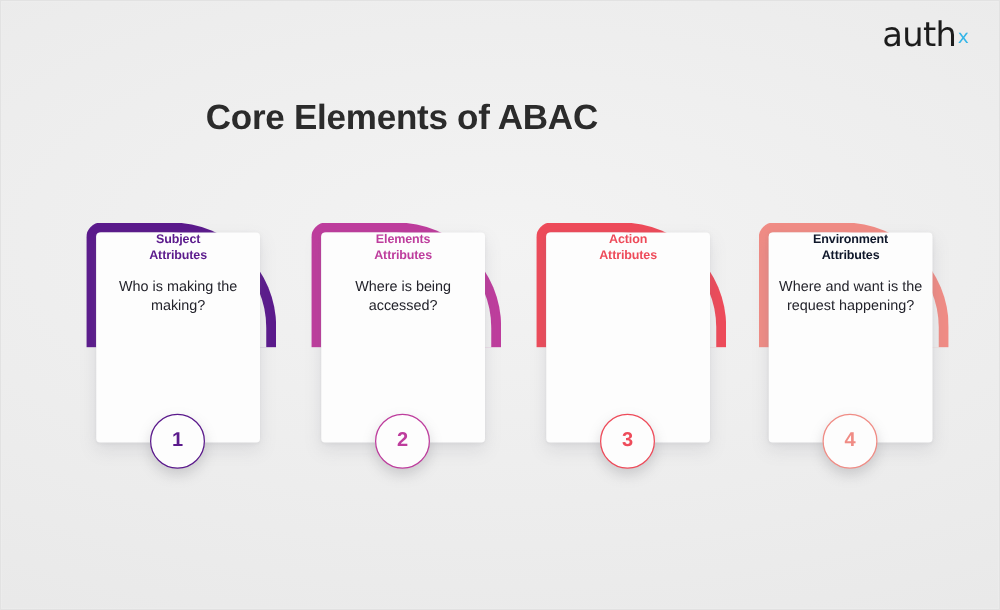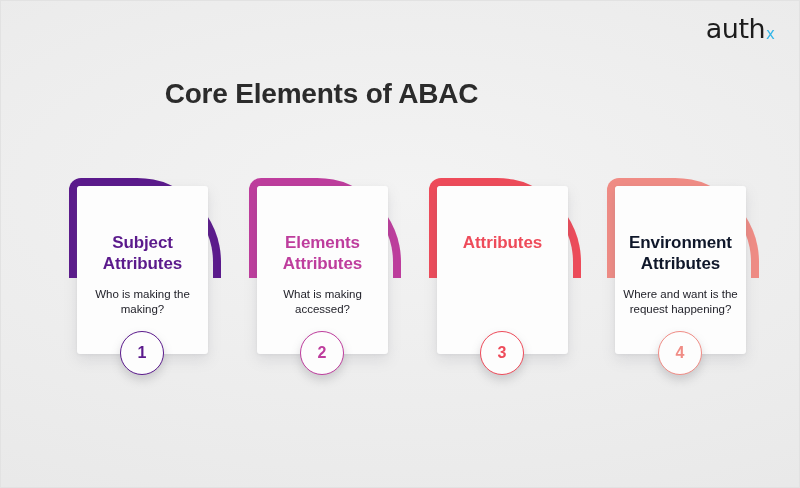--- a/index.html
+++ b/index.html
@@ -24,21 +24,21 @@
     border: 1px solid #e2e2e2;
     overflow: hidden;
   }
 
   
   #logo {
     position: absolute;
     top: 14px;
     right: 24px;
     display: flex;
-    align-items: flex-end;
+    align-items: center;
     line-height: 1;
     user-select: none;
   }
   #logo .logo-word {
     font-size: 27px;
     font-weight: 400;
     letter-spacing: -0.5px;
     color: #1c1c1c;
     font-family: "DejaVu Sans", sans-serif;
   }
@@ -111,22 +111,21 @@
     border-radius: 3px;
     box-shadow: 0 6px 14px rgba(120,120,130,0.16),
                 0 1px 3px rgba(120,120,130,0.10);
     z-index: 2;
     padding: 0 6px;
     box-sizing: border-box;
     text-align: center;
   }
 
   .card-heading {
-    margin-top: 46px;
-    font-size: 17px;
+    font-size: 10px;
     font-weight: bold;
     line-height: 1.25;
     letter-spacing: -0.1px;
   }
   .card-body {
     margin-top: 12px;
     font-size: 11.5px;
     line-height: 1.32;
     color: #23232b;
   }
@@ -177,29 +176,30 @@
       <div class="badge" style="border-color: rgb(91, 26, 140); color: rgb(91, 26, 140);">1</div>
     </div>
 
     <div class="card-wrap c1">
       <div class="arc" style="border-color: rgb(190, 61, 157);"></div>
       <div class="card">
         <div class="card-heading" style="color: rgb(190, 61, 157);">
           <div>Elements</div>
           <div>Attributes</div>
         </div>
-        <div class="card-body">What is making accessed?</div>
+        <div class="card-body">Where is being accessed?</div>
       </div>
       <div class="badge" style="border-color: rgb(190, 61, 157); color: rgb(190, 61, 157);">2</div>
     </div>
 
     <div class="card-wrap c2">
       <div class="arc" style="border-color: rgb(238, 75, 90);"></div>
       <div class="card">
         <div class="card-heading" style="color: rgb(238, 75, 90);">
+          <div>Action</div>
           <div>Attributes</div>
         </div>
       </div>
       <div class="badge" style="border-color: rgb(238, 75, 90); color: rgb(238, 75, 90);">3</div>
     </div>
 
     <div class="card-wrap c3">
       <div class="arc" style="border-color: rgb(240, 140, 133);"></div>
       <div class="card">
         <div class="card-heading" style="color: #0f172a;">

